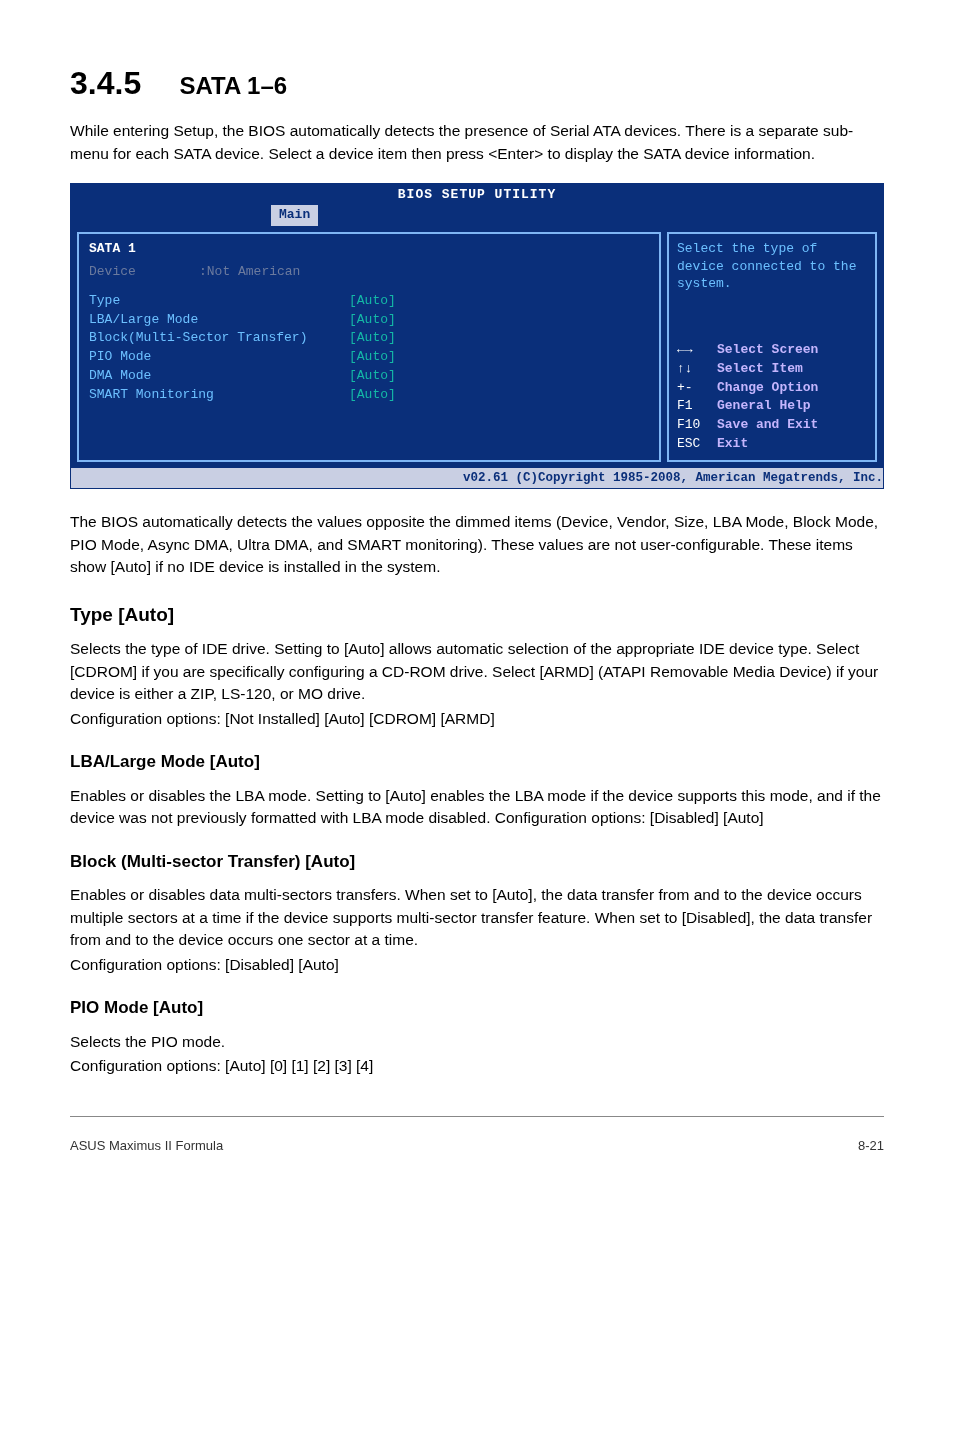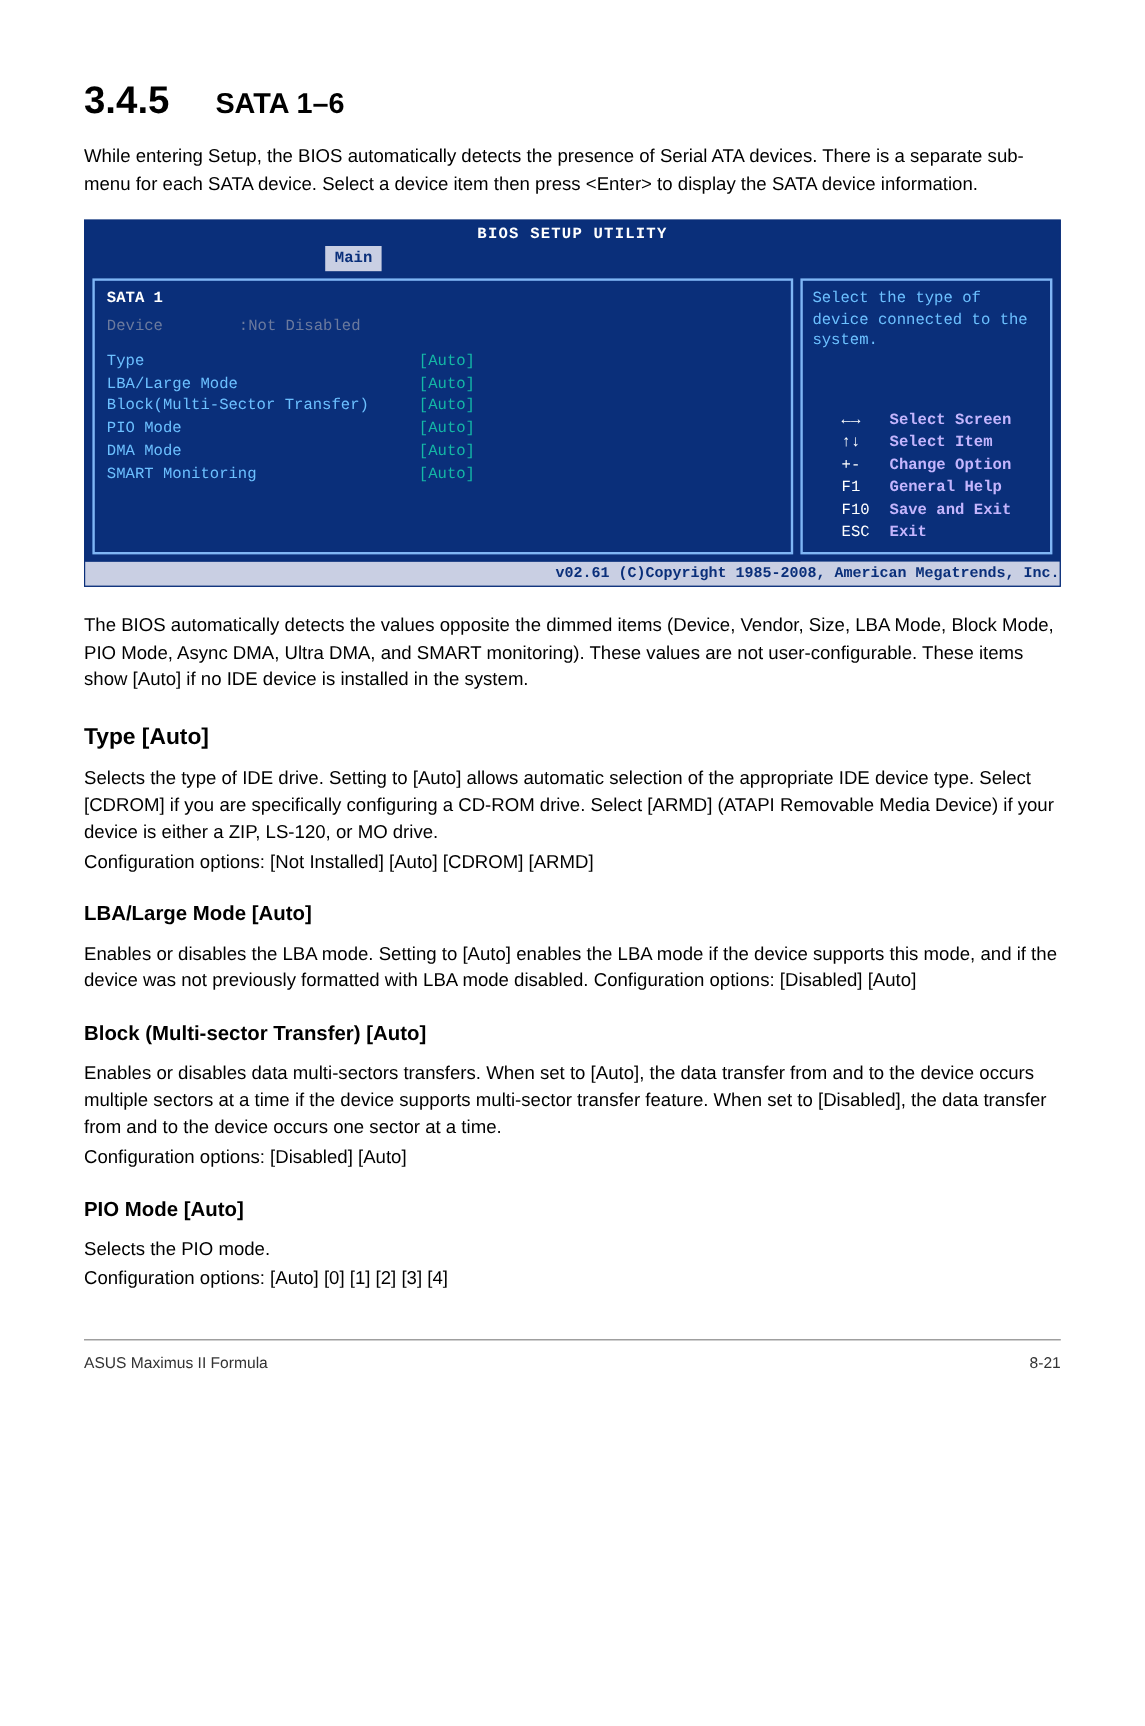--- a/index.html
+++ b/index.html
@@ -12,21 +12,21 @@
     padding: 60px 70px 30px 70px;
     font-size: 15.5px;
     line-height: 1.45;
   }
   .section-header { margin-bottom: 14px; }
   .section-num { font-size: 32px; font-weight: bold; display: inline-block; margin-right: 34px; }
   .section-title { font-size: 24px; font-weight: bold; display: inline-block; }
   .paragraph { margin-bottom: 18px; }
   .h2 { font-size: 19px; font-weight: bold; margin-top: 22px; margin-bottom: 10px; }
   .h3 { font-size: 17px; font-weight: bold; margin-top: 20px; margin-bottom: 10px; }
-  .footer { display: flex; justify-content: space-between; border-top: 1px solid #888; margin-top: 38px; padding-top: 10px; font-size: 13px; color: #333; }
+  .footer { display: flex; justify-content: space-between; border-top: 1px solid #888; margin-top: 38px; padding-top: 20px; font-size: 13px; color: #333; }
   
   .bios {
     font-family: "Courier New", monospace;
     font-size: 13px;
     background: #0a2f7a;
     color: #fff;
     border: 1px solid #0a2f7a;
     margin-bottom: 22px;
     width: 100%;
   }
@@ -70,21 +70,20 @@
     border-left: 2px solid #7fb6f5;
     border-top: 2px solid #7fb6f5;
     border-right: 2px solid #7fb6f5;
     border-bottom: 2px solid #7fb6f5;
     margin: 4px 6px 6px 0;
     padding: 6px 8px;
     color: #6cc0ff;
     display: flex;
     flex-direction: column;
     justify-content: space-between;
-    align-items: center;
   }
   .bios-help { line-height: 1.35; }
   .bios-keys { margin-top: 30px; }
   .bios-key-row { display: flex; }
   .bios-key { width: 40px; color: #fff; }
   .bios-key-label { color: #c4b5fd; font-weight: bold; }
   .bios-footer {
     background: #c9cfe3;
     color: #0a2f7a;
     text-align: right;
@@ -107,21 +106,21 @@
   <div class="bios-title">BIOS SETUP UTILITY</div>
   <div class="bios-tabrow">
     <span class="bios-tab">Main</span>
   </div>
   <div class="bios-body">
     <div class="bios-left">
       <div class="bios-panel">
         <div class="bios-header-row">SATA 1</div>
         <div class="bios-dim-row">
           <span class="bios-dim-label">Device</span>
-          <span>:Not Disabled</span>
+          <span>:Not American</span>
         </div>
         <div class="bios-item-row">
           <span class="bios-label">Type</span>
           <span class="bios-value">[Auto]</span>
         </div>
         <div class="bios-item-row">
           <span class="bios-label">LBA/Large Mode</span>
           <span class="bios-value">[Auto]</span>
         </div>
         <div class="bios-item-row">

